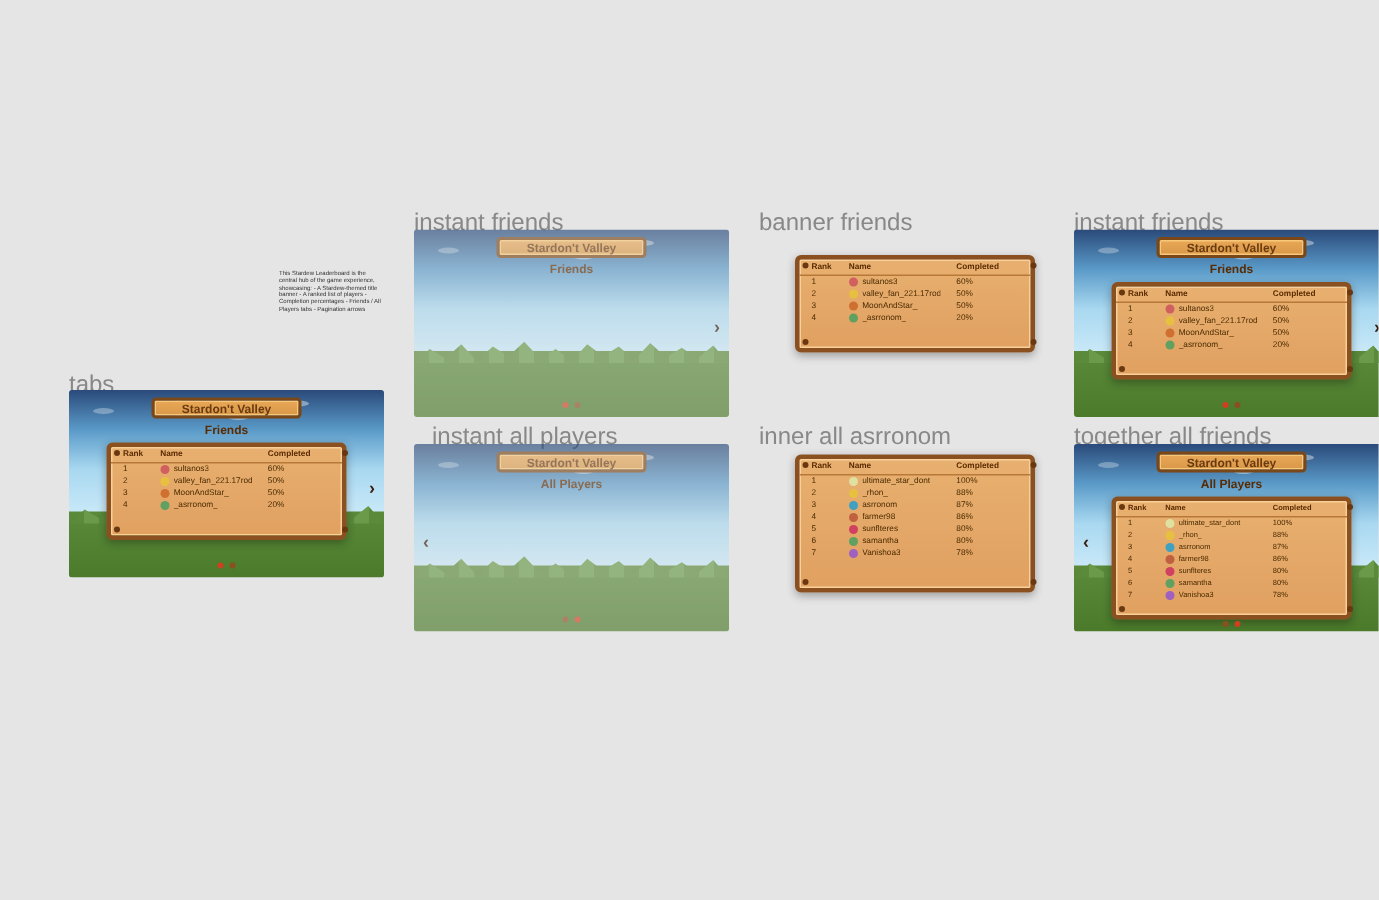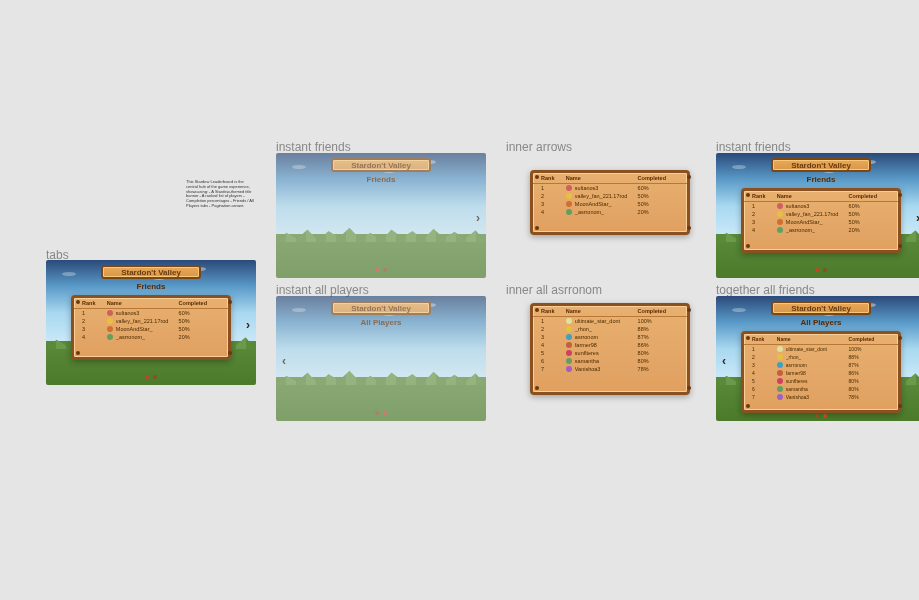--- a/index.html
+++ b/index.html
@@ -11,21 +11,21 @@
     overflow: hidden;
     position: relative;
   }
   .canvas {
     position: absolute;
     width: 100%;
     height: 100%;
   }
   .label {
     position: absolute;
-    font-size: 12px;
+    font-size: 16px;
     color: #888;
     font-weight: 400;
   }
   .mini-text {
     position: absolute;
     font-size: 4px;
     color: #333;
     line-height: 1.2;
     width: 70px;
   }
@@ -217,21 +217,21 @@
     <div class="ground"></div>
     <div class="title-plate" style="top:5px; left:50%; transform:translateX(-50%); width:100px; height:14px; font-size:8px;">Stardon't Valley</div>
     <div class="subtitle" style="top:22px; left:0; right:0; font-size:8px;">Friends</div>
     <div class="nav-chev" style="top:58px; right:6px;">›</div>
     <div class="dots" style="bottom:6px; left:50%; transform:translateX(-50%);">
       <div class="dot active"></div>
       <div class="dot"></div>
     </div>
   </div>
 
-  <div class="label" style="top:140px; left:506px;">inner arrows</div>
+  <div class="label" style="top:140px; left:506px;">banner friends</div>
   <div style="position:absolute; top:170px; left:530px;">
     <div class="board" style="--bw:160px; position:relative; width:160px; height:65px; font-size:5.5px;">
       <div class="board-header">
         <div class="col-rank">Rank</div>
         <div class="col-name">Name</div>
         <div class="col-comp">Completed</div>
       </div>
       <div>
           <div class="board-row">
             <div class="col-rank">1</div>
@@ -316,21 +316,21 @@
           </div>
         </div>
     </div>
     <div class="nav-chev" style="top:58px; right:6px;">›</div>
     <div class="dots" style="bottom:6px; left:50%; transform:translateX(-50%);">
       <div class="dot active"></div>
       <div class="dot"></div>
     </div>
   </div>
 
-  <div class="label" style="top:283px; left:276px;">instant all players</div>
+  <div class="label" style="top:283px; left:288px;">instant all players</div>
   <div class="card faded" style="top:296px; left:276px; width:210px; height:125px;">
     <div class="sky"></div>
     <div class="ground"></div>
     <div class="title-plate" style="top:5px; left:50%; transform:translateX(-50%); width:100px; height:14px; font-size:8px;">Stardon't Valley</div>
     <div class="subtitle" style="top:22px; left:0; right:0; font-size:8px;">All Players</div>
     <div class="nav-chev" style="top:58px; left:6px;">‹</div>
     <div class="dots" style="bottom:6px; left:50%; transform:translateX(-50%);">
       <div class="dot"></div>
       <div class="dot active"></div>
     </div>

